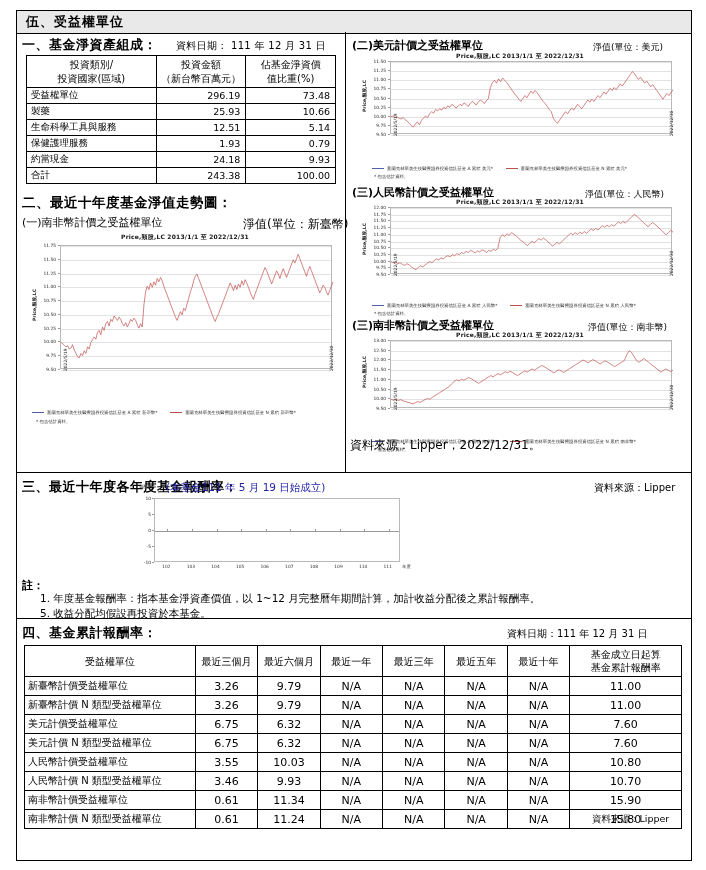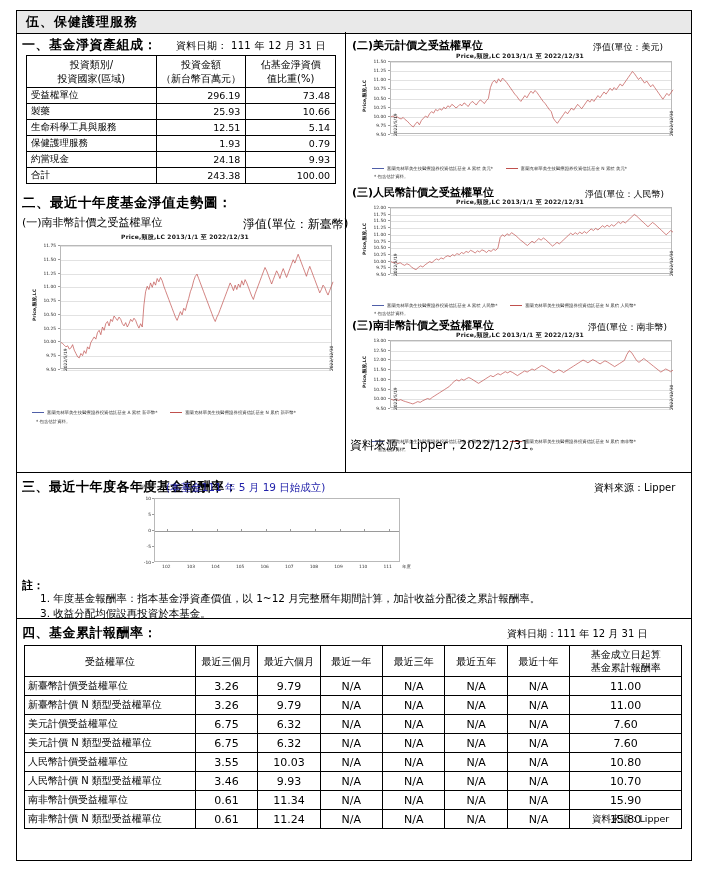--- a/index.html
+++ b/index.html
@@ -108,21 +108,21 @@
 
   .s4-src{position:absolute;left:592px;top:813px;font-size:9.5px;}
   .s4-note{position:absolute;left:38px;top:826px;width:640px;font-size:10px;font-weight:bold;line-height:1.35;}
 </style>
 </head>
 <body>
 
 <div class="page">
 
   <div class="banner">
-    <span class="txt">伍、保健護理服務</span>
+    <span class="txt">伍、受益權單位</span>
   </div>
 
   <div class="box1"></div>
   <div class="vsep"></div>
 
   <div class="s1-title">一、基金淨資產組成：</div>
   <div class="s1-date">資料日期： 111 年 12 月 31 日</div>
 
   <table class="t1">
     <thead>
@@ -411,21 +411,21 @@
       <div style="position: absolute; left: 168.9px; top: 74px; width: 14px; text-align: center; font-size: 4.4px; color: rgb(51, 51, 51);">108</div>
       <div style="position: absolute; left: 193.5px; top: 74px; width: 14px; text-align: center; font-size: 4.4px; color: rgb(51, 51, 51);">109</div>
       <div style="position: absolute; left: 218.1px; top: 74px; width: 14px; text-align: center; font-size: 4.4px; color: rgb(51, 51, 51);">110</div>
       <div style="position: absolute; left: 242.7px; top: 74px; width: 14px; text-align: center; font-size: 4.4px; color: rgb(51, 51, 51);">111</div>
       <div style="position: absolute; left: 1px; top: -6px; font-size: 4.4px; color: rgb(51, 51, 51); white-space: nowrap;">報酬率%</div>
       <div style="position: absolute; left: 264px; top: 74px; font-size: 4.4px; color: rgb(51, 51, 51); white-space: nowrap;">年度</div>
     </div>
 
   <div class="s3-zhu">註：</div>
   <div class="s3-li1">1. 年度基金報酬率：指本基金淨資產價值，以 1~12 月完整曆年期間計算，加計收益分配後之累計報酬率。</div>
-  <div class="s3-li2">3. 收益分配均假設再投資於本基金。</div>
+  <div class="s3-li2">5. 收益分配均假設再投資於本基金。</div>
 
   <div class="box4"></div>
   <div class="s4-title">四、基金累計報酬率：</div>
   <div class="s4-date">資料日期：111 年 12 月 31 日</div>
 
   <table class="t4">
     <thead>
       <tr>
         <th style="width:26%">受益權單位</th>
         <th style="width:9.5%">最近三個月</th>

